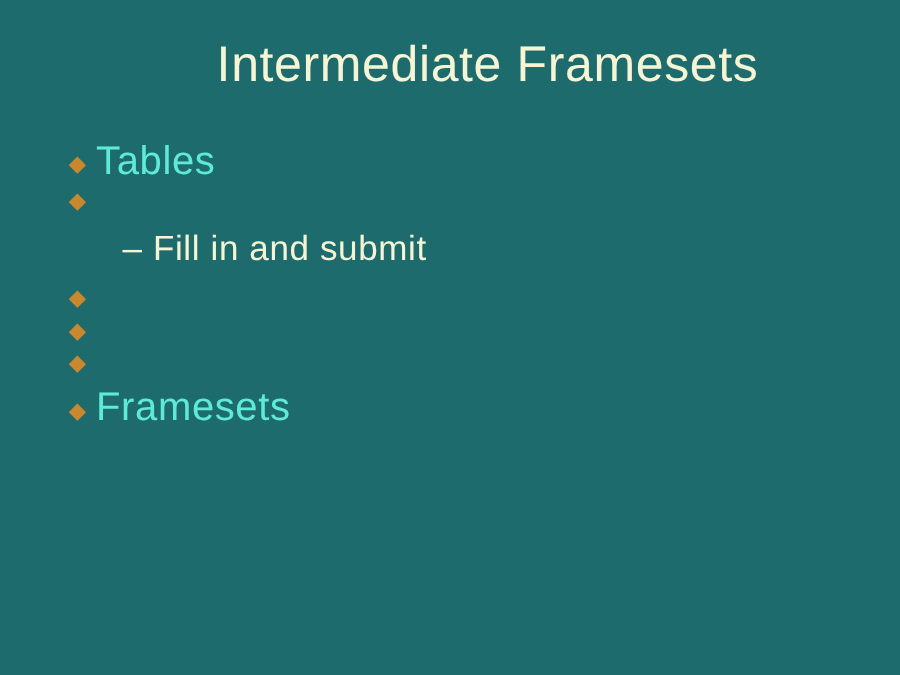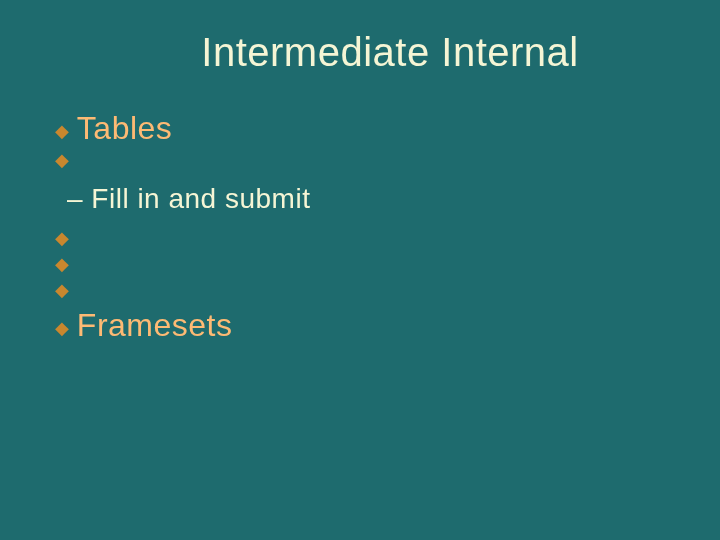--- a/index.html
+++ b/index.html
@@ -31,37 +31,37 @@
     }
     .diamond {
       color: #c9872e;
       font-size: 18px;
       margin-right: 8px;
       display: inline-block;
       position: relative;
       top: -2px;
     }
     .bullet-text {
-      color: #fdba74;
+      color: #5eead4;
       font-size: 32px;
       letter-spacing: 0.5px;
     }
     .sub-item {
       margin-top: 10px;
       margin-bottom: 14px;
-      margin-left: 12px;
+      margin-left: 43px;
       color: #f5f5d5;
       font-size: 28px;
       letter-spacing: 0.5px;
     }
   </style>
 </head>
 <body>
 
-<h1 class="title">Intermediate Internal</h1>
+<h1 class="title">Intermediate Framesets</h1>
 
 <div class="content">
   <div class="bullet-item">
     <span class="diamond">◆</span>
     <span class="bullet-text">Tables</span>
   </div>
   <div class="bullet-item">
     <span class="diamond">◆</span>
   </div>
   <div class="sub-item">– Fill in and submit</div>

